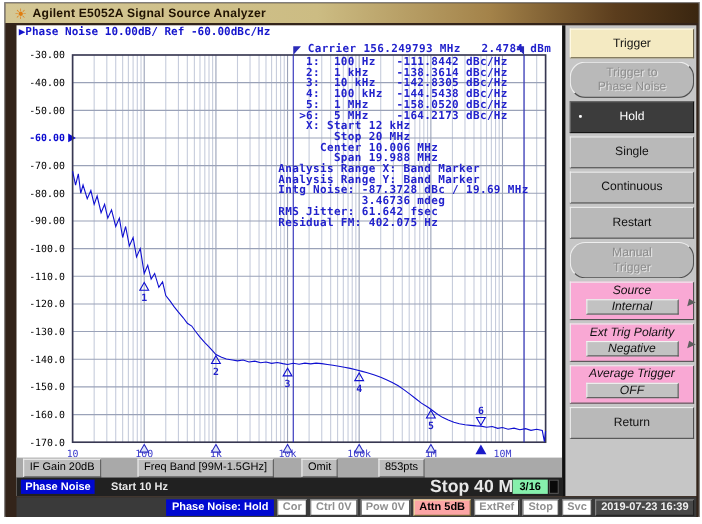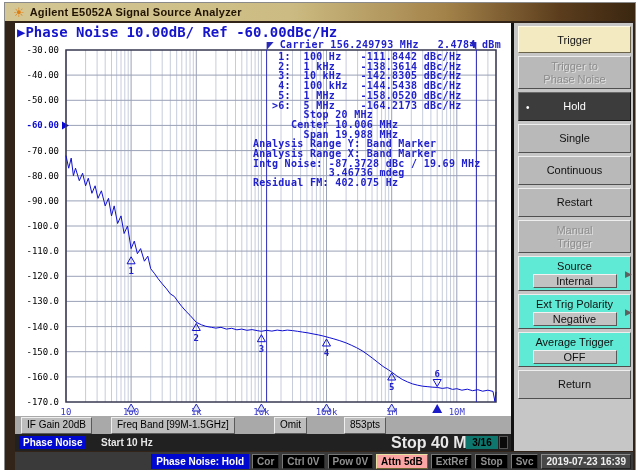--- a/index.html
+++ b/index.html
@@ -11,70 +11,70 @@
     display:flex;align-items:center;gap:5px;padding-left:8px;box-sizing:border-box;}
   #titlebar .sun{color:#e07d10;font-size:13px;line-height:13px;}
   #titlebar .ttl{font-size:11px;font-weight:bold;color:#211302;letter-spacing:.2px;}
   
   #content{position:absolute;left:0;top:18px;width:630px;height:449px;background:#33241a;}
   #screen{position:absolute;left:10px;top:2px;width:496px;height:428px;background:#ffffff;}
   #sidebar{position:absolute;left:506px;top:2px;width:122px;height:428px;background:#c6c6c6;border-left:3px solid #111;box-sizing:border-box;}
   #statusbar{position:absolute;left:10px;top:431px;width:618px;height:18px;background:#3a3a3a;
     display:flex;align-items:center;justify-content:flex-end;gap:3px;padding-right:2px;box-sizing:border-box;}
   
-  #scale-line{position:absolute;left:2px;top:1px;font-size:14px;font-weight:bold;color:#1515cc;
+  #scale-line{position:absolute;left:2px;top:1px;font-size:10px;font-weight:bold;color:#1515cc;
     font-family:"DejaVu Sans Mono",monospace;white-space:pre;}
   
   #plot-svg{position:absolute;left:0;top:0;}
   
   #carrier-line{position:absolute;right:10px;top:16px;font-family:"DejaVu Sans Mono",monospace;
     font-size:10px;font-weight:bold;letter-spacing:.3px;color:#2222cc;white-space:pre;}
   #readout{position:absolute;left:238px;top:29px;font-family:"DejaVu Sans Mono",monospace;
     font-size:10px;font-weight:bold;letter-spacing:.3px;line-height:9.7px;color:#2222cc;}
   #readout div{white-space:pre;}
   
   #toolbar{position:absolute;left:0;top:393px;width:496px;height:18px;background:#a9a9a9;padding-left:19px;}
   #toolbar .tb{position:absolute;top:1px;height:15px;font-size:10px;font-family:"Liberation Sans",sans-serif;
     background:#bdbdbd;border:1px solid;border-color:#efefef #5a5a5a #5a5a5a #efefef;color:#000;
     padding:0 5px;line-height:13px;white-space:nowrap;cursor:default;}
   #toolbar .tb:nth-child(1){left:6px;}
-  #toolbar .tb:nth-child(2){left:96px;}
+  #toolbar .tb:nth-child(2){left:110px;}
   #toolbar .tb:nth-child(3){left:259px;}
   #toolbar .tb:nth-child(4){left:329px;}
   #toolbar .tb:nth-child(5){left:452px;border-color:#5a5a5a #efefef #efefef #5a5a5a;background:#b3b3b3;}
   
   #tracebar{position:absolute;left:0;top:411px;width:496px;height:17px;background:#212121;}
   #tracebar .chip{position:absolute;top:2px;font-size:10px;font-weight:bold;padding:0 4px;line-height:13px;}
   #pn-chip{left:4px;background:#0008d0;color:#fff;}
   #start-txt{position:absolute;left:86px;top:2px;color:#e8e8e8;font-size:10px;font-weight:bold;line-height:13px;}
   #stop-txt{position:absolute;left:376px;top:2px;color:#e8e8e8;font-size:16px;font-weight:bold;line-height:13px;}
-  #page-chip{left:451px;background:#0f766e;color:#000;min-width:24px;text-align:center;}
+  #page-chip{left:451px;background:#86efac;color:#000;min-width:24px;text-align:center;}
   #tb-sq{position:absolute;left:484px;top:2px;width:9px;height:13px;background:#0a0a0a;border:1px solid #555;box-sizing:border-box;}
   
   #softkeys{position:absolute;left:4px;top:3px;width:113px;display:flex;flex-direction:column;gap:3px;}
   .sk-header{height:25px;background:#f4eac2;border:1px solid;border-color:#fffbe8 #6b6349 #6b6349 #fffbe8;
     font-size:11px;color:#111;display:flex;align-items:center;justify-content:center;}
   .sk-btn{min-height:27px;background:#b9b9b9;border:1px solid;border-color:#eeeeee #4f4f4f #4f4f4f #eeeeee;
     font-size:11px;color:#111;display:flex;align-items:center;justify-content:center;text-align:center;
     white-space:pre-line;line-height:13px;position:relative;cursor:default;}
   .sk-btn.two{min-height:31px;}
-  .sk-btn.disabled{color:#8d8d8d;text-shadow:1px 1px 0 #e2e2e2;}
+  .sk-btn.disabled{color:#8d8d8d;text-shadow:1px 1px 0 #e2e2e2;border-radius:14px;}
   .sk-btn.active{background:#3c3c3c;color:#fff;border-color:#6a6a6a #141414 #141414 #6a6a6a;}
   .sk-btn.active .bullet{position:absolute;left:7px;top:50%;transform:translateY(-50%);font-size:10px;color:#fff;}
-  .sk-val{min-height:31px;background:#5eead4;border:1px solid;border-color:#eeeeee #4f4f4f #4f4f4f #eeeeee;
-    font-size:11px;color:#111;display:flex;flex-direction:column;align-items:center;justify-content:center;
-    position:relative;padding:1px 0;cursor:default;}
+  .sk-val{min-height:31px;background:#f9a8d4;border:1px solid;border-color:#eeeeee #4f4f4f #4f4f4f #eeeeee;
+    font-size:11px;color:#111;display:flex;flex-direction:column;align-items:center;justify-content:flex-start;
+    position:relative;padding:1px 0;cursor:default;font-style:italic;}
   .sk-val .lbl{line-height:13px;}
   .sk-val .valbox{margin-top:1px;width:82px;text-align:center;background:#c2c2c2;
     border:1px solid;border-color:#f2f2f2 #585858 #585858 #f2f2f2;font-size:11px;line-height:12px;}
   .sk-arrow{position:absolute;right:-2px;top:50%;transform:translateY(-50%);font-size:9px;color:#5f5f5f;}
   
   .st{font-size:10px;font-weight:bold;padding:0 4px;line-height:13px;border:1px solid transparent;white-space:nowrap;}
   .st.active{background:#0008d0;color:#fff;}
-  .st.dim{background:#000000;color:#8f8f8f;border-color:#777 #2a2a2a #2a2a2a #777;}
+  .st.dim{background:#ffffff;color:#8f8f8f;border-color:#777 #2a2a2a #2a2a2a #777;}
   .st.khaki{background:#fca5a5;color:#000;border-color:#e8e0a0 #6a6330 #6a6330 #e8e0a0;}
   .st.date{background:#484848;color:#f0f0f0;border-color:#8a8a8a #222 #222 #8a8a8a;}
 </style>
 </head>
 <body>
 
 <div id="stage">
   <div id="window">
 
     <div id="titlebar">
@@ -224,27 +224,29 @@
 
         <div id="carrier-line">Carrier 156.249793 MHz   2.4784 dBm</div>
 
         <div id="readout">
             <div>    1:  100 Hz   -111.8442 dBc/Hz</div>
             <div>    2:  1 kHz    -138.3614 dBc/Hz</div>
             <div>    3:  10 kHz   -142.8305 dBc/Hz</div>
             <div>    4:  100 kHz  -144.5438 dBc/Hz</div>
             <div>    5:  1 MHz    -158.0520 dBc/Hz</div>
             <div>   &gt;6:  5 MHz    -164.2173 dBc/Hz</div>
+            <div>    X: Start 12 kHz</div>
             <div>        Stop 20 MHz</div>
             <div>      Center 10.006 MHz</div>
             <div>        Span 19.988 MHz</div>
+            <div>Analysis Range X: Band Marker</div>
             <div>Analysis Range Y: Band Marker</div>
-            <div>Analysis Range X: Band Marker</div>
             <div>Intg Noise: -87.3728 dBc / 19.69 MHz</div>
             <div>            3.46736 mdeg</div>
+            <div>RMS Jitter: 61.642 fsec</div>
             <div>Residual FM: 402.075 Hz</div>
           </div>
 
         <div id="toolbar">
             <div class="tb">IF Gain 20dB</div>
             <div class="tb">Freq Band [99M-1.5GHz]</div>
             <div class="tb">Omit</div>
             <div class="tb">853pts</div>
           </div>
 

